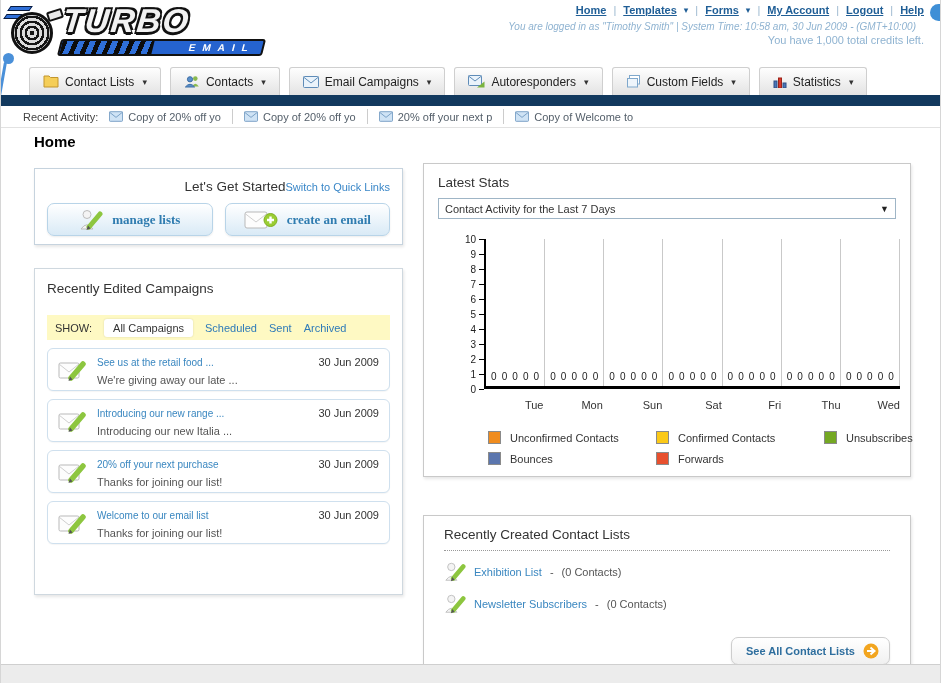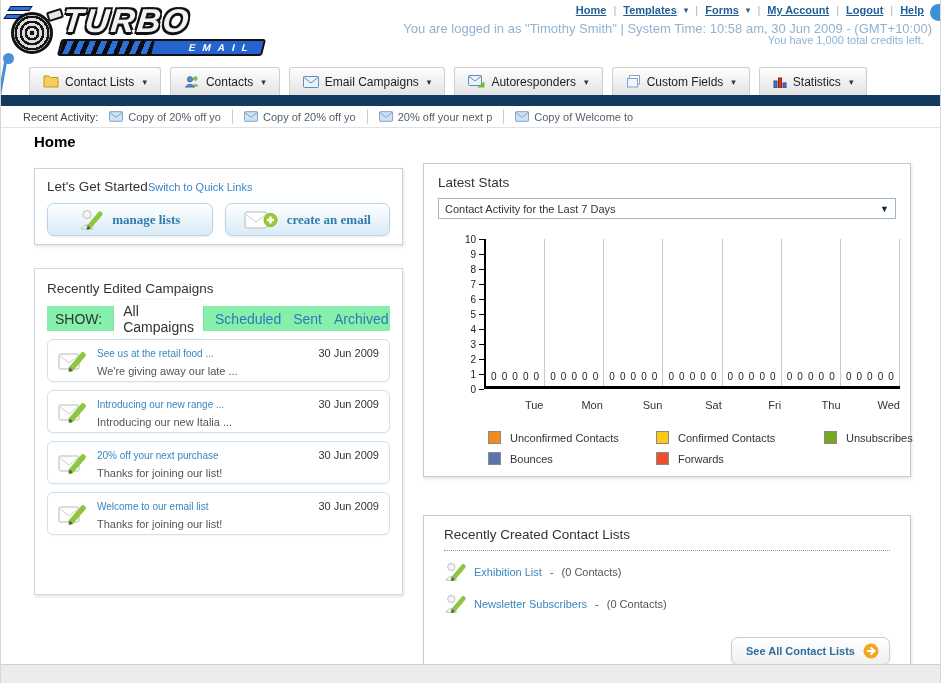--- a/index.html
+++ b/index.html
@@ -31,21 +31,21 @@
   .pin-dot { position:absolute; left:2px; top:53px; width:11px; height:11px; border-radius:50%; background:#4a90d9; }
   .pin-line { position:absolute; left:3px; top:62px; width:3px; height:46px; background:#4a90d9;
           transform:rotate(10deg); transform-origin:top center; border-radius:2px; }
   .corner-dot { position:absolute; right:-7px; top:4px; width:17px; height:17px; border-radius:50%; background:#3f8fd6; }
 
   
   .util { position:absolute; right:16px; top:4px; font-size:11px; display:flex; gap:7px; align-items:center; }
   .util a { color:#1f5e96; font-weight:bold; text-decoration:underline; cursor:pointer; }
   .util .sep { color:#9bb7cf; }
   .util .caret { color:#1f5e96; font-size:9px; }
-  .session-line1 { position:absolute; right:8px; top:21px; font-size:13px; color:#8fb3d1; }
+  .session-line1 { position:absolute; right:24px; top:21px; font-size:10px; color:#8fb3d1;font-style:italic; }
   .session-line2 { position:absolute; right:16px; top:34px; font-size:11px; color:#8fb3d1; }
 
   
   .tabs { position:absolute; left:28px; top:67px; display:flex; gap:9px; }
   .tab { height:28px; padding:0 13px; display:flex; align-items:center; gap:6px;
          background:linear-gradient(#fefefe,#e3e3e3); border:1px solid #cfcfcf; border-bottom:none;
          border-radius:3px 3px 0 0; font-size:12px; color:#222; cursor:pointer; white-space:nowrap; }
   .tab .caret { font-size:9px; color:#333; margin-left:2px; }
   .navy-strip { position:absolute; left:0; top:95px; width:100%; height:11px; background:#12395e; }
 
@@ -63,31 +63,31 @@
 
   
   .panel { position:absolute; background:#fff; border:1px solid #c6d3de; box-shadow:1px 2px 3px rgba(0,0,0,0.10); }
   .panel-title { font-size:13.5px; color:#333; }
   #panel-get-started { left:33px; top:168px; width:369px; height:77px; padding:10px 12px; }
   #panel-campaigns   { left:33px; top:268px; width:369px; height:327px; padding:12px; border-color:#cfd8df; }
   #panel-stats       { left:422px; top:163px; width:488px; height:314px; padding:11px 14px; border-color:#c9c9c9; }
   #panel-lists       { left:422px; top:487px; width:488px; height:174px; padding:11px 20px; border-color:#c9c9c9;margin-top:28px; }
 
   
-  .gs-head { display:flex; justify-content:flex-start; align-items:center; }
+  .gs-head { display:flex; justify-content:flex-end; align-items:center; }
   .link-blue { color:#3a87c8; font-size:11px; cursor:pointer; }
   .gs-buttons { display:flex; gap:12px; margin-top:9px; }
   .big-btn { flex:1; height:33px; display:flex; align-items:center; justify-content:center; gap:9px;
          background:linear-gradient(#ffffff,#d9eaf6); border:1px solid #b8d4e8; border-radius:7px;
          font-size:13px; font-weight:bold; color:#2f7cb0; cursor:pointer;
          box-shadow:0 1px 2px rgba(0,0,0,0.08);font-family:Liberation Serif, serif; }
 
   
-  .show-bar { margin-top:10px; height:25px; background:#86efac; display:flex; align-items:center;
-         gap:12px; padding:0 8px; font-size:14px; color:#333; }
+  .show-bar { margin-top:19px; height:25px; background:#fef9c3; display:flex; align-items:center;
+         gap:12px; padding:0 8px; font-size:11px; color:#333; }
   .filter { color:#2e7ab8; cursor:pointer; }
   .filter.active { background:#fff; color:#333; border-radius:3px; padding:3px 9px; box-shadow:0 0 2px rgba(0,0,0,.15); }
   .camp-row { margin-top:8px; height:43px; border:1px solid #cfe0ee; border-radius:6px; background:#fff;
          display:flex; align-items:center; padding:0 10px; gap:9px; cursor:pointer;
          box-shadow:0 1px 1px rgba(0,0,0,.04); }
   .camp-texts { flex:1; overflow:hidden; }
   .camp-title { font-size:10px; color:#3a87c0; cursor:pointer; }
   .camp-sub { font-size:11px; color:#555; margin-top:2px; }
   .camp-date { font-size:11px; color:#333; align-self:flex-start; margin-top:7px; }
   .view-all-wrap { display:flex; justify-content:flex-end; margin-top:13px; }

